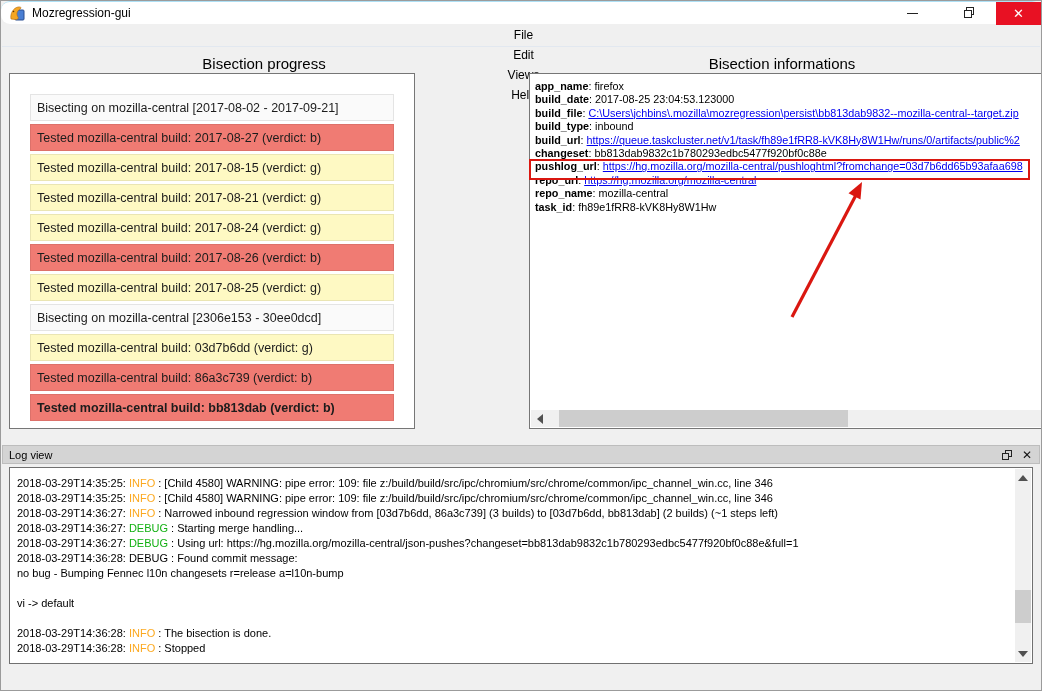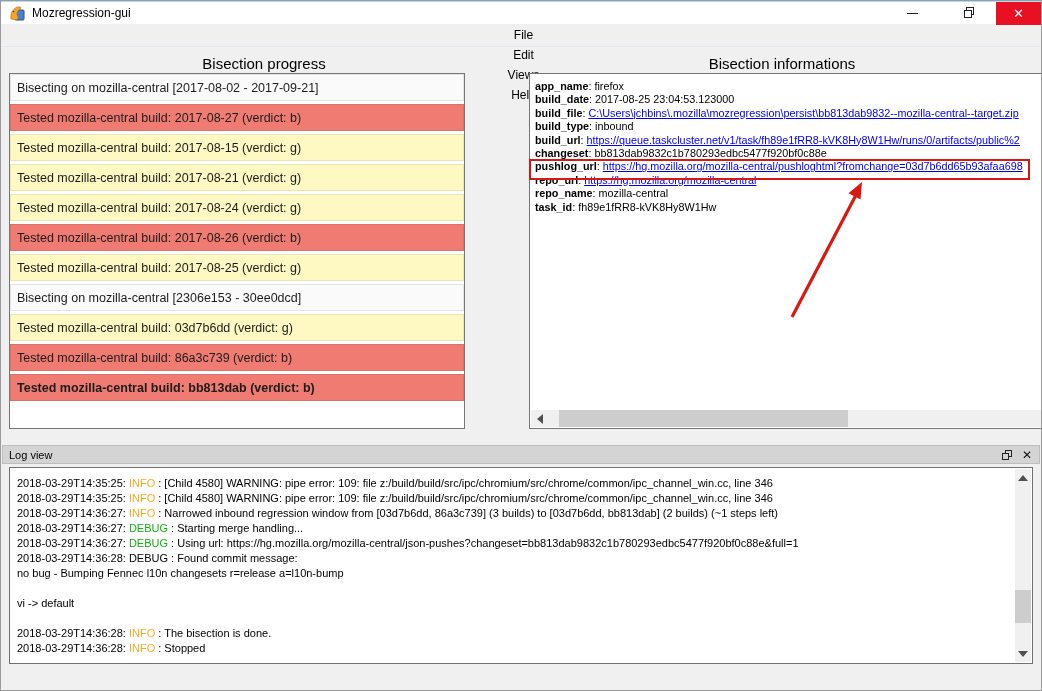--- a/index.html
+++ b/index.html
@@ -3,42 +3,42 @@
 <meta charset="utf-8">
 <style>
   * { box-sizing: border-box; }
   html,body { margin:0; padding:0; background:#dcdcdc; }
   body { font-family:"Liberation Sans","DejaVu Sans",sans-serif; }
   #win {
     position:relative; width:1042px; height:691px; background:#f0f0f0;
     border:1px solid #9b9b9b; overflow:hidden;
   }
   
-  .titlebar { position:absolute; left:0; top:0; right:0; height:23px; background:#ffffff; border-top:1px solid #aee0f5; }
+  .titlebar { position:absolute; left:0; top:0; right:0; height:23px; background:#ffffff; border-top:1px solid #aee0f5;border-radius:9px; }
   .app-icon { position:absolute; left:8px; top:3px; width:17px; height:17px; }
   .title-text { position:absolute; left:31px; top:4px; font-size:12px; color:#000; }
   .cap-btn { position:absolute; top:0; width:45px; height:23px; display:flex; align-items:center; justify-content:center; cursor:default; }
   .btn-min { right:106px; }
   .btn-restore { right:50px; }
   .btn-close { right:0; background:#e81123; }
   .min-glyph { width:11px; height:0; border-top:1px solid #222; }
   .restore-glyph { position:relative; width:9px; height:9px; }
   .restore-glyph .r-back { position:absolute; left:2px; top:-2px; width:8px; height:8px; border:1px solid #222; }
   .restore-glyph .r-front { position:absolute; left:0; top:1px; width:8px; height:8px; border:1px solid #222; background:#fff; }
   .close-glyph { color:#fff; font-size:13px; line-height:13px; }
   
   .menubar { position:absolute; left:1px; top:24px; right:1px; height:22px; background:#f0f0f0; display:flex; align-items:center; padding-left:5px; border-bottom:1px solid #e2e8f0;flex-direction:column; }
   .menu-item { font-size:12px; color:#000; padding:3px 10px; }
   
   .group-title { position:absolute; font-size:15px; color:#000; text-align:center; }
   #gt-left { left:8px; top:54px; width:510px; }
   #gt-right { left:528px; top:54px; width:506px; }
   .list-box {
-    position:absolute; left:8px; top:72px; width:456px; height:356px;
-    background:#fff; border:1px solid #767676; padding:0; overflow:hidden;
+    position:absolute; left:8px; top:72px; width:406px; height:356px;
+    background:#fff; border:1px solid #767676; padding:20px; overflow:hidden;
   }
   .list-item {
     height:27px; margin-bottom:3px; display:flex; align-items:center;
     padding-left:6px; font-size:12.5px; color:#1c1c1c; border:1px solid rgba(0,0,0,0.08);
   }
   .list-item.info { background:#fafafa; border-color:#e4e4e4; }
   .list-item.bad  { background:#f07b73; }
   .list-item.good { background:#fef9c3; }
   .list-item.bold { font-weight:bold; }
   .info-box {

